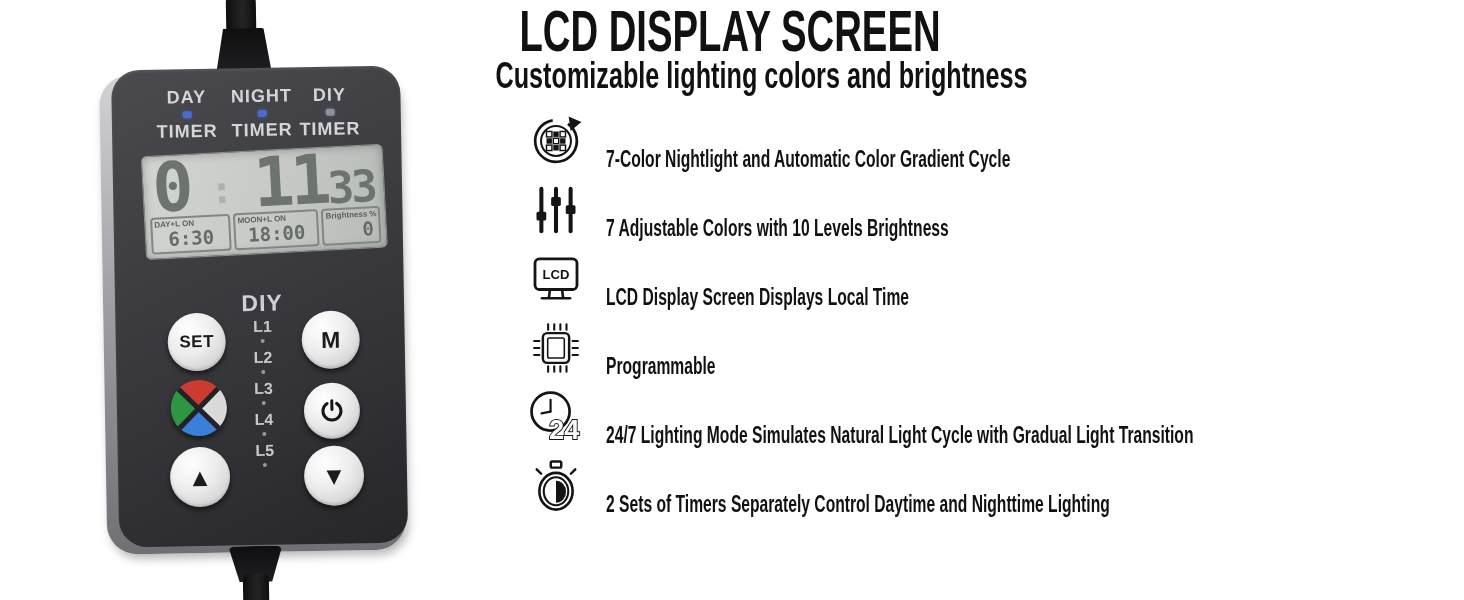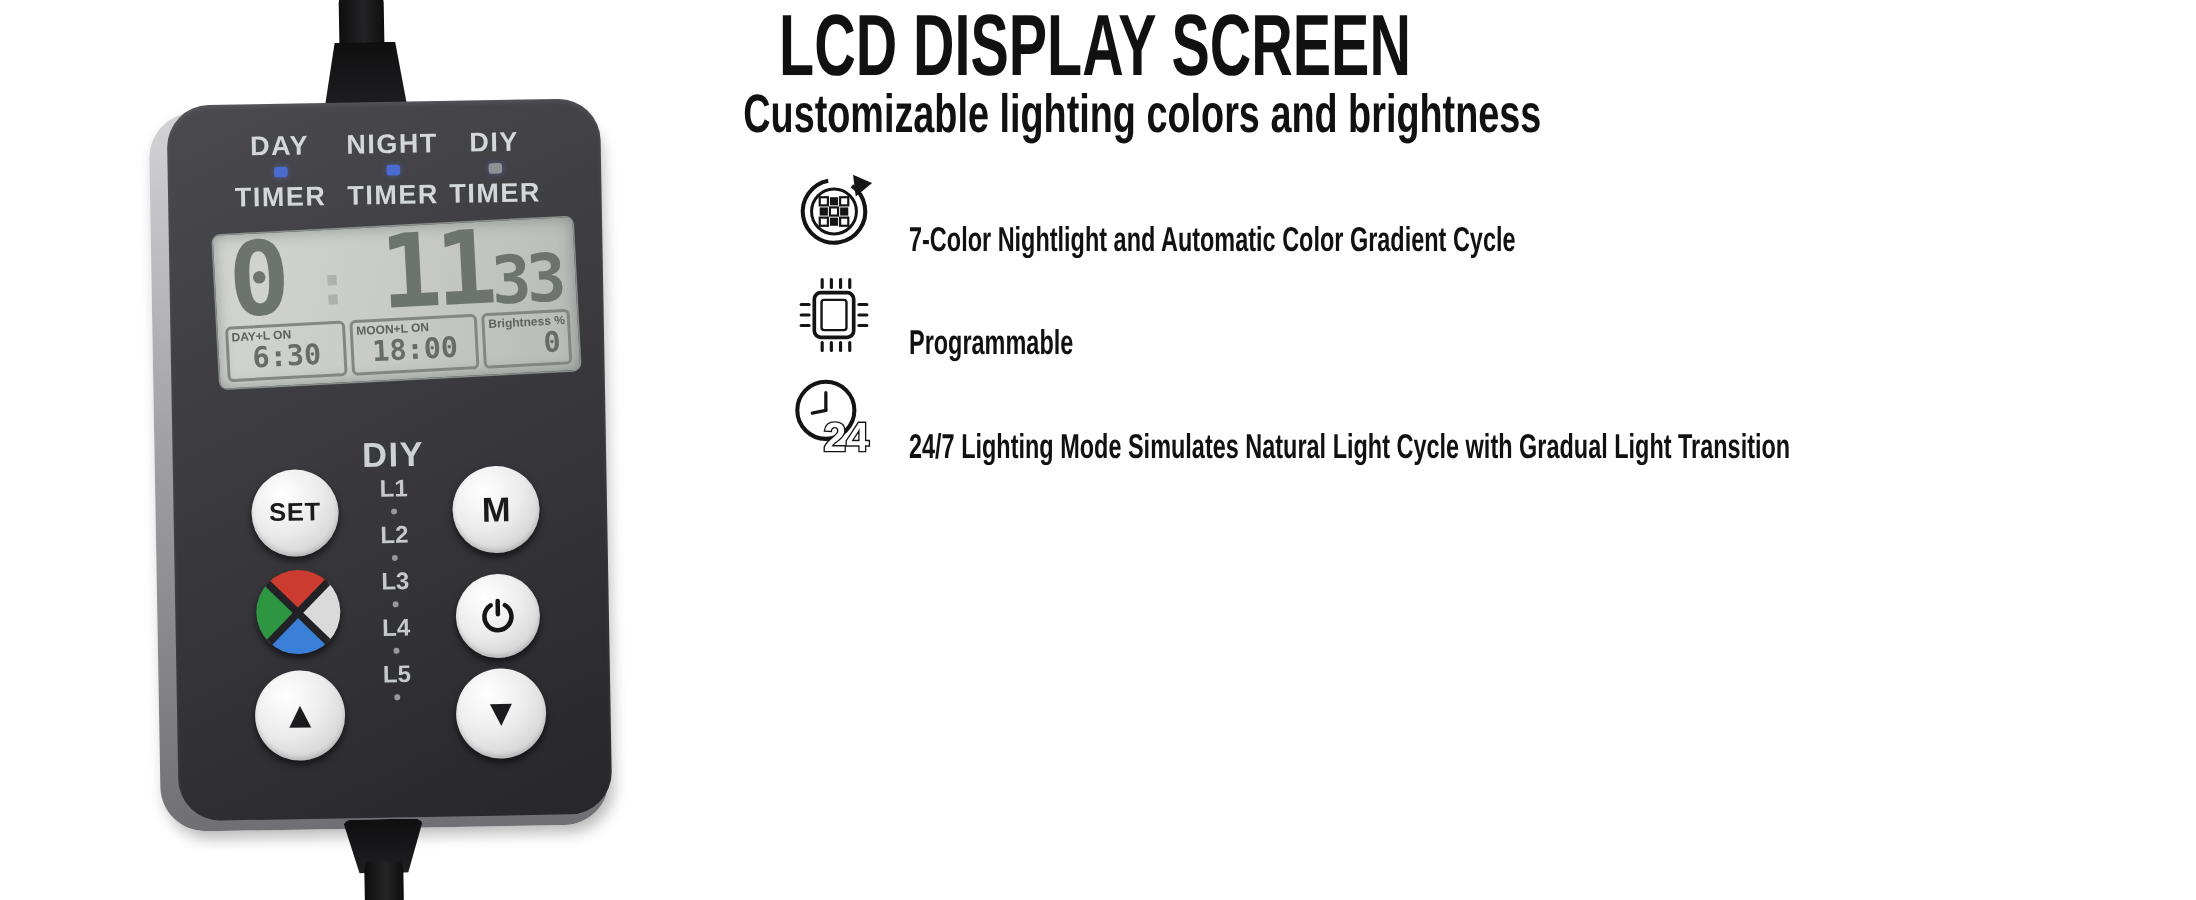--- a/index.html
+++ b/index.html
@@ -199,22 +199,51 @@
           <rect x="29" y="29" width="6" height="6" fill="none" stroke="#141414" stroke-width="1.6"></rect>
           <rect x="36.5" y="29" width="6" height="6" fill="#141414"></rect>
           <rect x="21.5" y="36.5" width="6" height="6" fill="none" stroke="#141414" stroke-width="1.6"></rect>
           <rect x="29" y="36.5" width="6" height="6" fill="#141414"></rect>
           <rect x="36.5" y="36.5" width="6" height="6" fill="none" stroke="#141414" stroke-width="1.6"></rect>
         </svg>
       </span>
       <span class="ftext">7-Color Nightlight and Automatic Color Gradient Cycle</span>
     </div>
 
-
-
+    <div class="feat">
+      <span class="fic">
+        <svg width="52" height="56" viewBox="0 0 64 64">
+          <g stroke="#141414" stroke-width="5" stroke-linecap="round">
+            <line x1="14" y1="6" x2="14" y2="58"></line>
+            <line x1="32" y1="6" x2="32" y2="58"></line>
+            <line x1="50" y1="6" x2="50" y2="58"></line>
+          </g>
+          <rect x="8" y="34" width="12" height="11" rx="2" fill="#141414"></rect>
+          <rect x="26" y="16" width="12" height="11" rx="2" fill="#141414"></rect>
+          <rect x="44" y="26" width="12" height="11" rx="2" fill="#141414"></rect>
+        </svg>
+      </span>
+      <span class="ftext">7 Adjustable Colors with 10 Levels Brightness</span>
+    </div>
+
+
+    <div class="feat">
+      <span class="fic">
+        <svg width="56" height="56" viewBox="0 0 64 64">
+          <rect x="8" y="9" width="48" height="35" rx="5" fill="none" stroke="#141414" stroke-width="3.2"></rect>
+          <text x="32" y="32" text-anchor="middle" font-size="15" font-weight="bold" fill="#141414">LCD</text>
+          <g stroke="#141414" stroke-width="3" stroke-linecap="round">
+            <line x1="25" y1="44" x2="24" y2="53"></line>
+            <line x1="39" y1="44" x2="40" y2="53"></line>
+            <line x1="16" y1="54" x2="48" y2="54"></line>
+          </g>
+        </svg>
+      </span>
+      <span class="ftext">LCD Display Screen Displays Local Time</span>
+    </div>
 
     <div class="feat">
       <span class="fic">
         <svg width="56" height="56" viewBox="0 0 64 64">
           <rect x="17" y="15" width="30" height="34" rx="5" fill="none" stroke="#141414" stroke-width="2.8"></rect>
           <rect x="22.5" y="20.5" width="19" height="23" rx="2" fill="none" stroke="#141414" stroke-width="1.8"></rect>
           <g stroke="#141414" stroke-width="2.4" stroke-linecap="round">
             <line x1="23" y1="5" x2="23" y2="11"></line>
               <line x1="30" y1="5" x2="30" y2="11"></line>
             <line x1="37" y1="5" x2="37" y2="11"></line>
@@ -242,15 +271,30 @@
           <g stroke="#141414" stroke-width="2.4" stroke-linecap="round">
             <line x1="26" y1="26" x2="26" y2="13"></line>
             <line x1="26" y1="26" x2="16" y2="28"></line>
           </g>
           <text x="41" y="56" text-anchor="middle" font-size="30" font-weight="bold" fill="#ffffff" stroke="#141414" stroke-width="2" paint-order="stroke">24</text>
         </svg>
       </span>
       <span class="ftext">24/7 Lighting Mode Simulates Natural Light Cycle with Gradual Light Transition</span>
     </div>
 
+    <div class="feat">
+      <span class="fic">
+        <svg width="56" height="58" viewBox="0 0 64 64">
+          <rect x="26" y="4" width="12" height="7" rx="1.5" fill="none" stroke="#141414" stroke-width="2.8"></rect>
+          <g stroke="#141414" stroke-width="2.8" stroke-linecap="round">
+            <line x1="15" y1="18" x2="10" y2="13"></line>
+            <line x1="49" y1="18" x2="54" y2="13"></line>
+          </g>
+          <ellipse cx="32" cy="38" rx="19" ry="21" fill="none" stroke="#141414" stroke-width="3"></ellipse>
+          <ellipse cx="32" cy="38" rx="14" ry="16" fill="none" stroke="#141414" stroke-width="2.4"></ellipse>
+          <path d="M32 26a11.5 12.5 0 0 1 0 25z" fill="#141414"></path>
+        </svg>
+      </span>
+      <span class="ftext">2 Sets of Timers Separately Control Daytime and Nighttime Lighting</span>
+    </div>
 
   </div>
 </div>
 
 </body></html>

